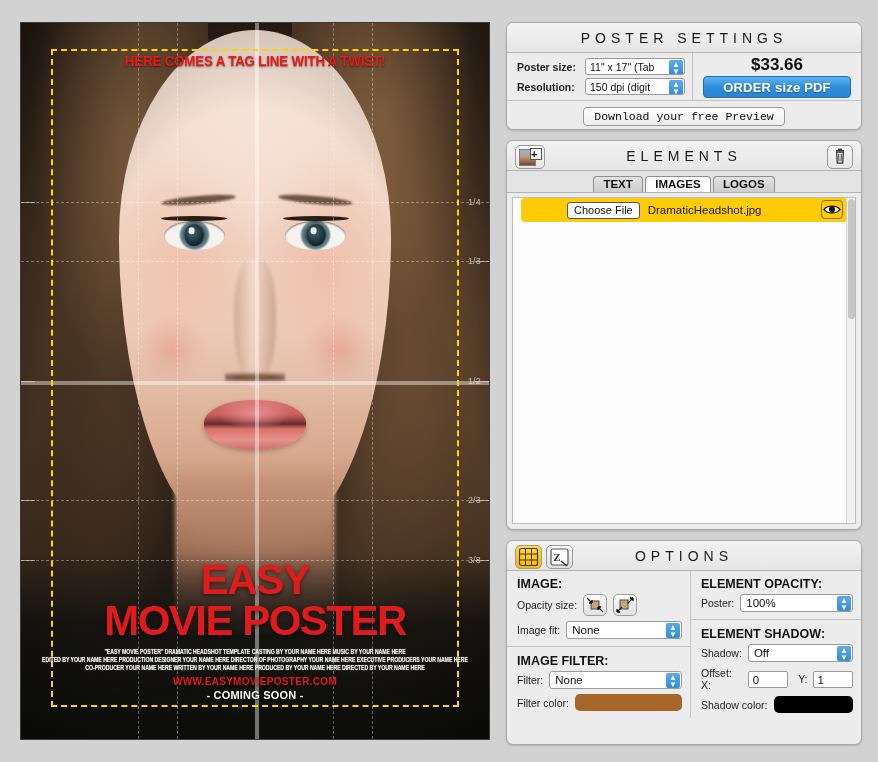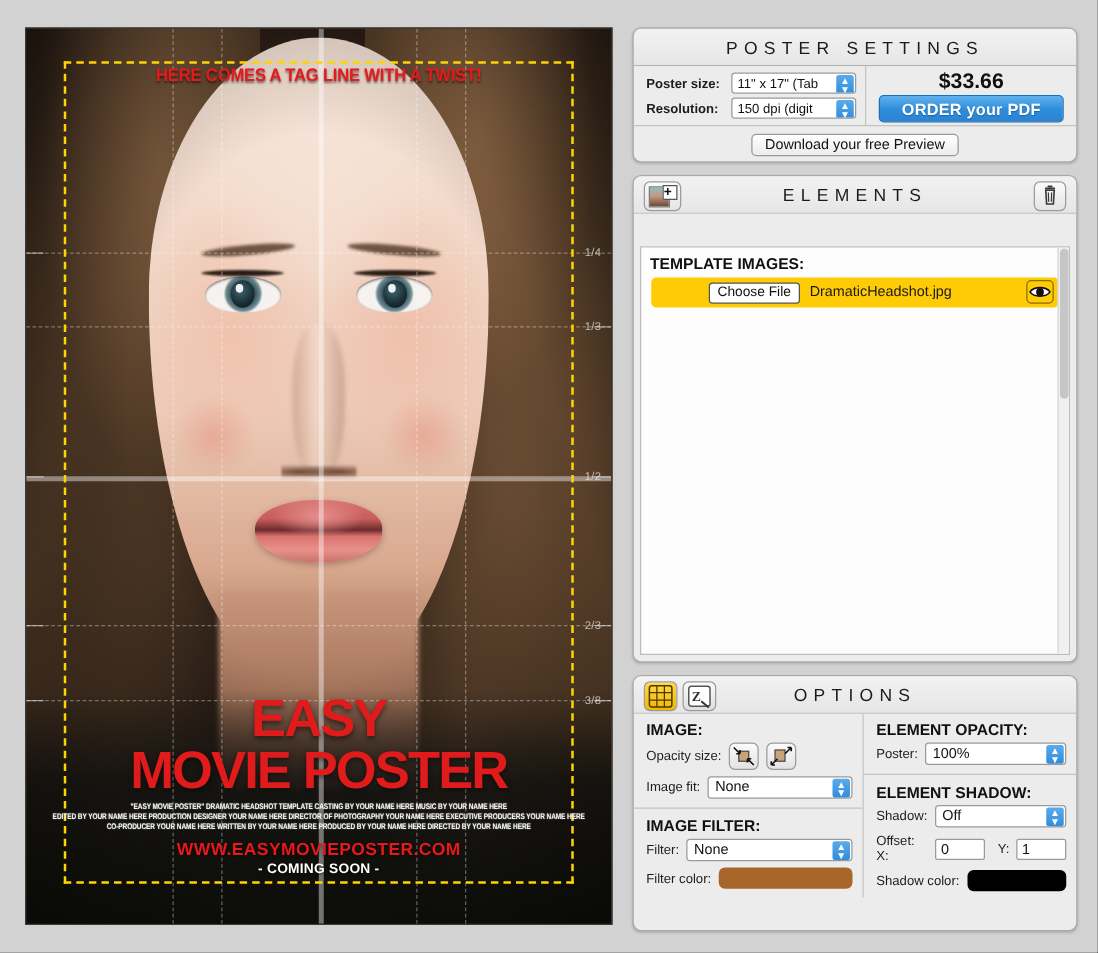--- a/index.html
+++ b/index.html
@@ -134,21 +134,21 @@
               text-shadow: 0 2px 4px rgba(0,0,0,.5); }
   #title-l2 { color: #e01b1c; font-size: 42px; font-weight: bold; line-height: .98; letter-spacing: -1.5px;
               text-shadow: 0 2px 4px rgba(0,0,0,.5); }
   .billing {
     color: #f2f2f2; font-size: 5.2px; line-height: 8px; font-weight: bold;
     letter-spacing: -0.05px; white-space: nowrap; overflow: hidden;
     transform: scaleY(1.25); font-family: "Liberation Sans Narrow", "Liberation Sans", sans-serif;
     text-shadow: 0 0 1px rgba(255,255,255,.6);
   }
   #billing-wrap { margin-top: 6px; padding: 0 12px; }
-  #website { margin-top: 5px; color: #e8191b; font-size: 14px; font-weight: bold; letter-spacing: .3px;
+  #website { margin-top: 5px; color: #e8191b; font-size: 10px; font-weight: bold; letter-spacing: .3px;
              text-shadow: 0 1px 2px rgba(0,0,0,.6); }
   #coming-soon { margin-top: 2px; color: #fff; font-size: 11px; font-weight: bold; letter-spacing: .2px;
              text-shadow: 0 1px 2px rgba(0,0,0,.7); }
 
   
   .panel {
     position: absolute; left: 506px; width: 356px;
     background: #ececec;
     border: 1px solid #a9a9a9;
     border-radius: 7px;
@@ -184,21 +184,21 @@
   #order-btn {
     display: inline-block; margin-top: 2px; width: 148px; height: 22px; line-height: 22px;
     background: linear-gradient(180deg,#5cb3ef 0%, #2f8ddc 52%, #2a84d2 100%);
     border: 1px solid #1d6fb8; border-radius: 4px;
     color: #fff; font-size: 13px; font-weight: bold; letter-spacing: .2px;
     text-shadow: 0 1px 1px rgba(0,0,0,.3);
   }
   #preview-row { text-align: center; padding: 5px 0; border-top: 1px solid #c3c3c3; }
   #preview-btn {
     display: inline-block; padding: 2px 10px; background: linear-gradient(180deg,#fff 0%,#ececec 100%);
-    border: 1px solid #9a9a9a; border-radius: 4px; font-size: 11.5px; color: #111;
+    border: 1px solid #9a9a9a; border-radius: 4px; font-size: 11.5px; color: #111; font-family: Liberation Mono, monospace;
   }
 
   
   #panel-elements { top: 140px; height: 390px; }
   #add-image-btn {
     position: absolute; left: 8px; top: 4px; width: 30px; height: 24px;
     background: linear-gradient(180deg,#fbfbfb,#e4e4e4);
     border: 1px solid #9b9b9b; border-radius: 5px;
   }
   .thumb-mini {
@@ -368,21 +368,21 @@
         <div class="field-row">
           <span class="field-label">Resolution:</span>
           <div class="mini-select">
             <span>150 dpi (digit</span>
             <span class="stepper">▲<br>▼</span>
           </div>
         </div>
       </div>
       <div id="settings-right">
         <div id="price">$33.66</div>
-        <div id="order-btn">ORDER your PDF</div>
+        <div id="order-btn">ORDER size PDF</div>
       </div>
     </div>
     <div id="preview-row">
       <span id="preview-btn">Download your free Preview</span>
     </div>
   </div>
 
   <div class="panel" id="panel-elements">
     <div class="panel-head">
       <span>ELEMENTS</span>
@@ -394,23 +394,27 @@
         <svg width="24" height="22" viewBox="0 0 24 22">
           <rect x="8" y="4" width="8" height="1.6" fill="#3a3a3a"></rect>
           <rect x="10" y="2.4" width="4" height="1.6" rx="0.6" fill="#3a3a3a"></rect>
           <path d="M8.6 6.2 h6.8 l-0.7 11 h-5.4 z" fill="none" stroke="#3a3a3a" stroke-width="1.3"></path>
           <line x1="10.7" y1="8" x2="10.9" y2="15.4" stroke="#3a3a3a" stroke-width="1"></line>
           <line x1="13.3" y1="8" x2="13.1" y2="15.4" stroke="#3a3a3a" stroke-width="1"></line>
         </svg>
       </div>
     </div>
 
+    <div id="tabbar">
+      <span class="tab">TEXT</span>
+      <span class="tab active">IMAGES</span>
+      <span class="tab">LOGOS</span>
+    </div>
 
     <div id="elements-body">
-      <div id="template-images-label">TEMPLATE IMAGES:</div>
       <div id="file-row" style="background: rgb(255, 203, 5);">
         <span id="choose-file-btn">Choose File</span>
         <span id="file-name">DramaticHeadshot.jpg</span>
         <span id="eye-btn">
           <svg width="20" height="17" viewBox="0 0 20 17">
             <path d="M2 8.5 C5 4, 15 4, 18 8.5 C15 13, 5 13, 2 8.5 Z" fill="#fff" stroke="#111" stroke-width="1.3"></path>
             <circle cx="10" cy="8.5" r="3.1" fill="#111"></circle>
           </svg>
         </span>
       </div>

